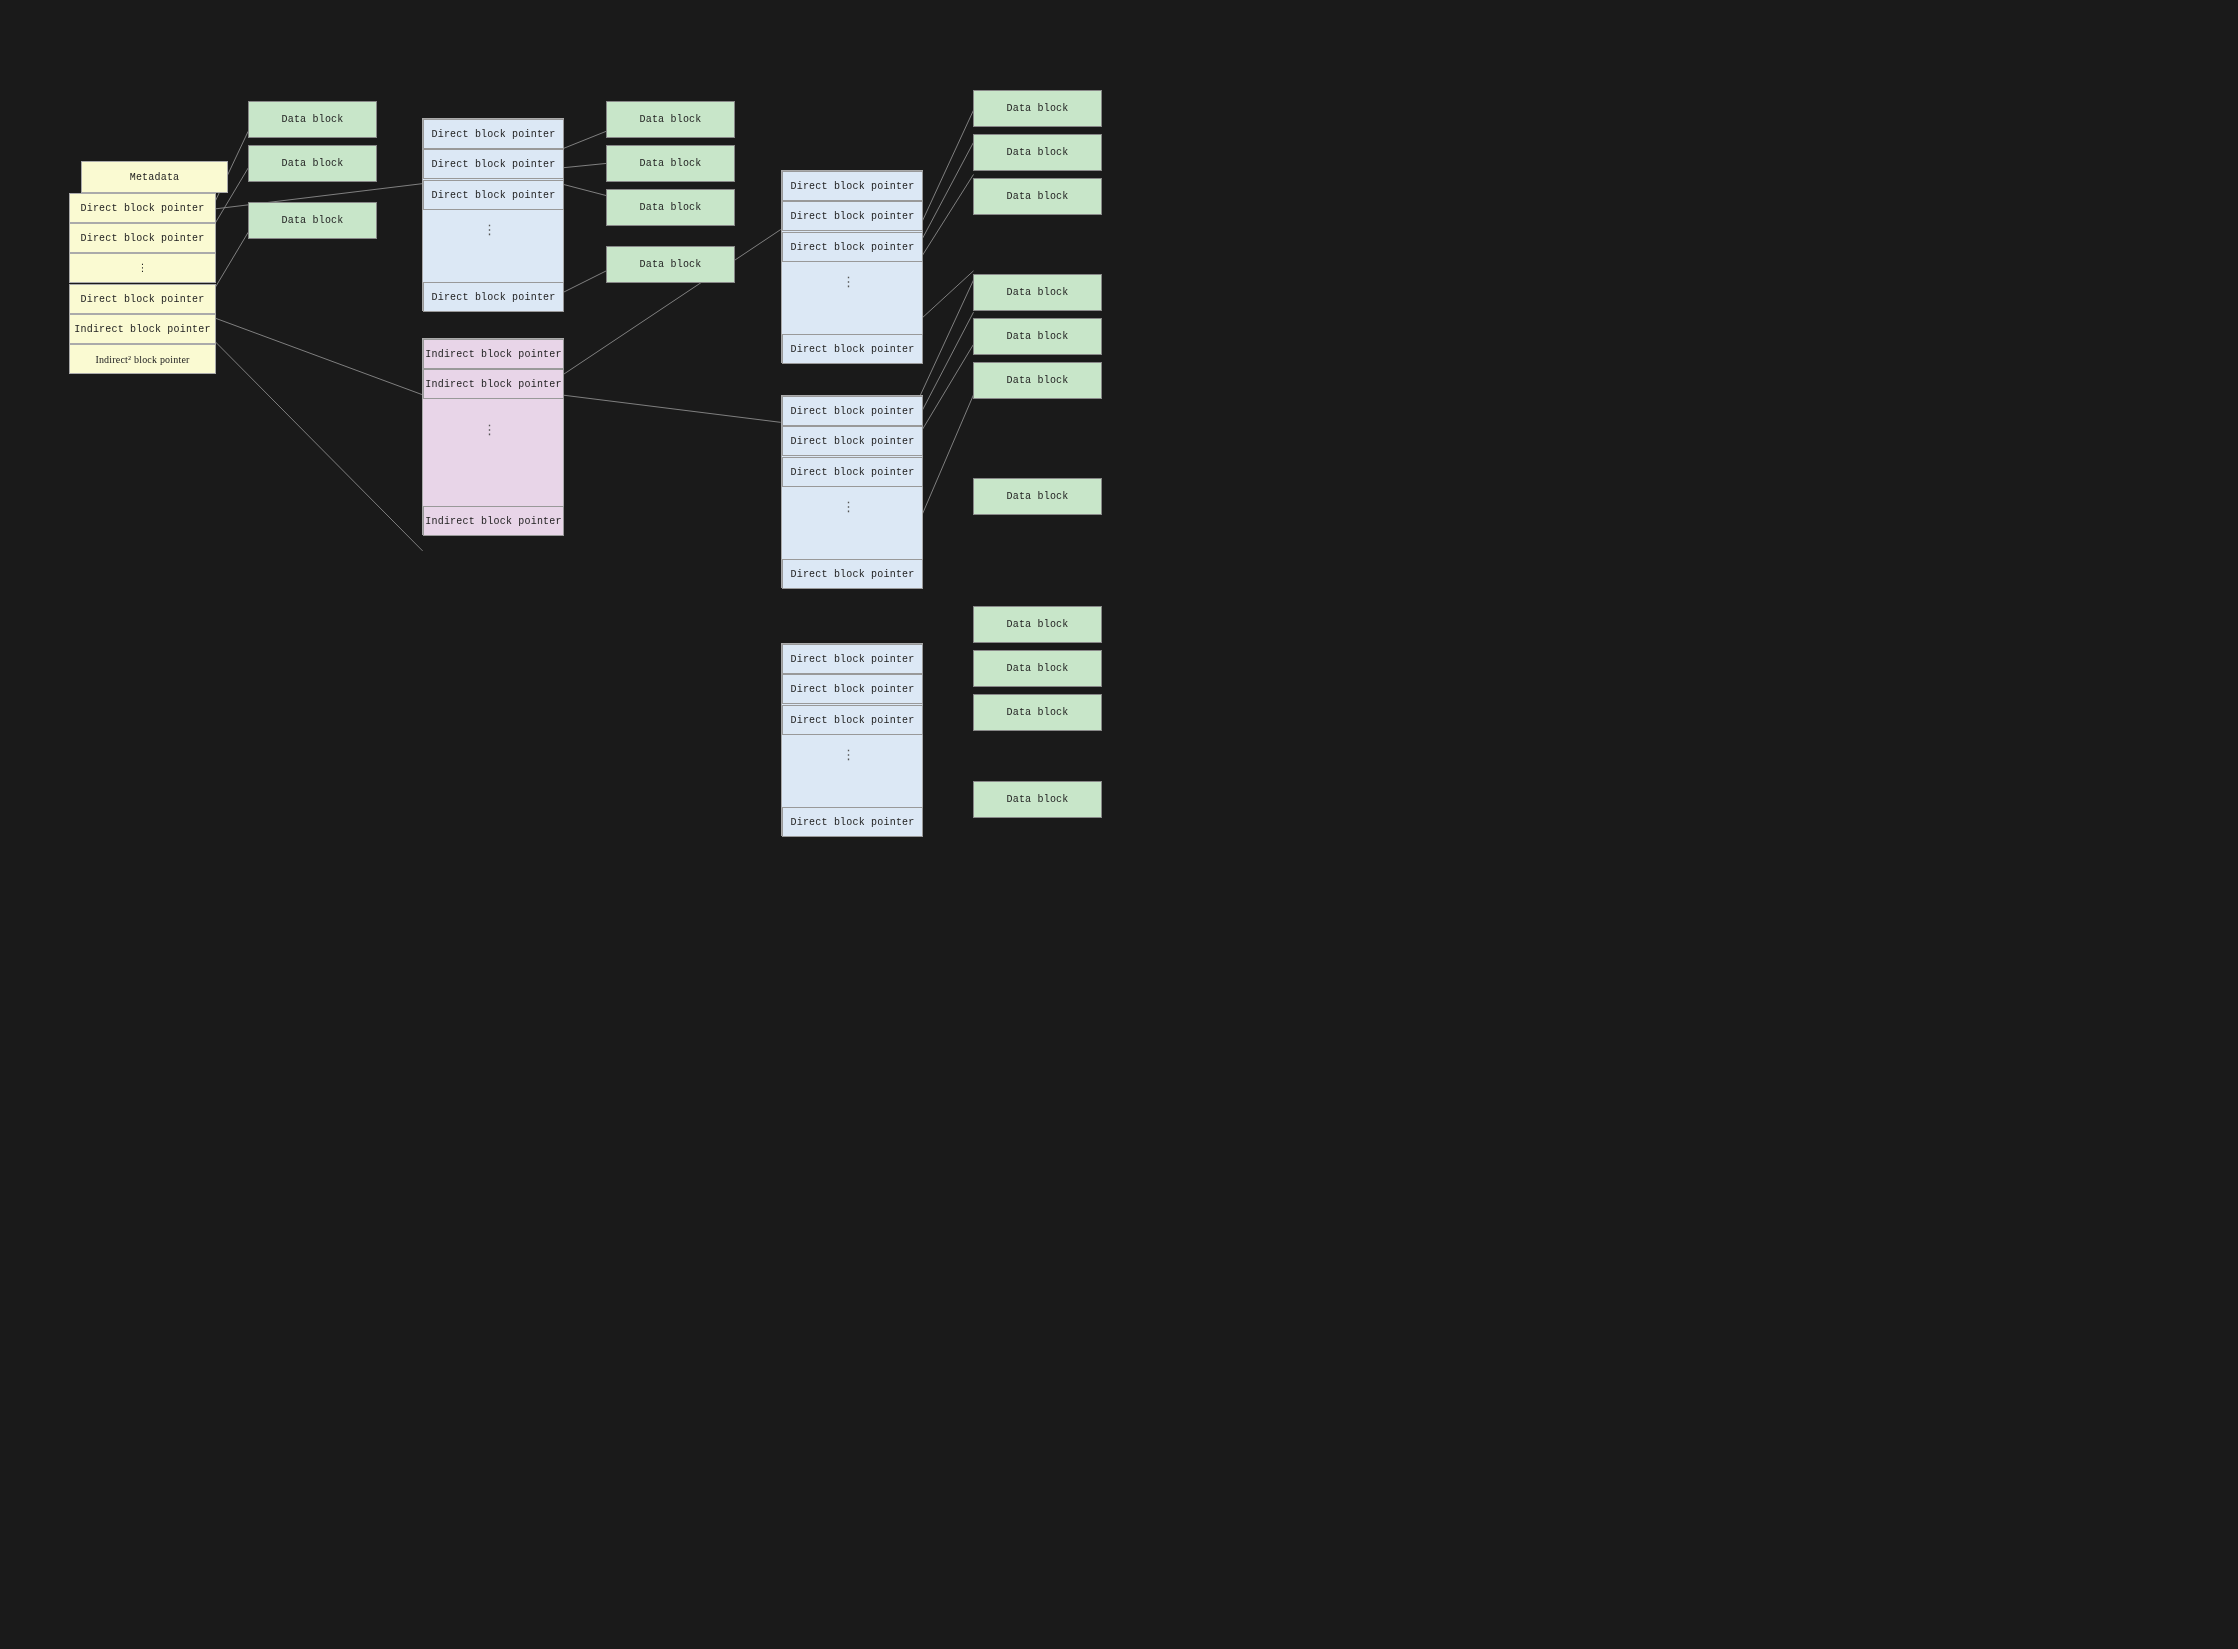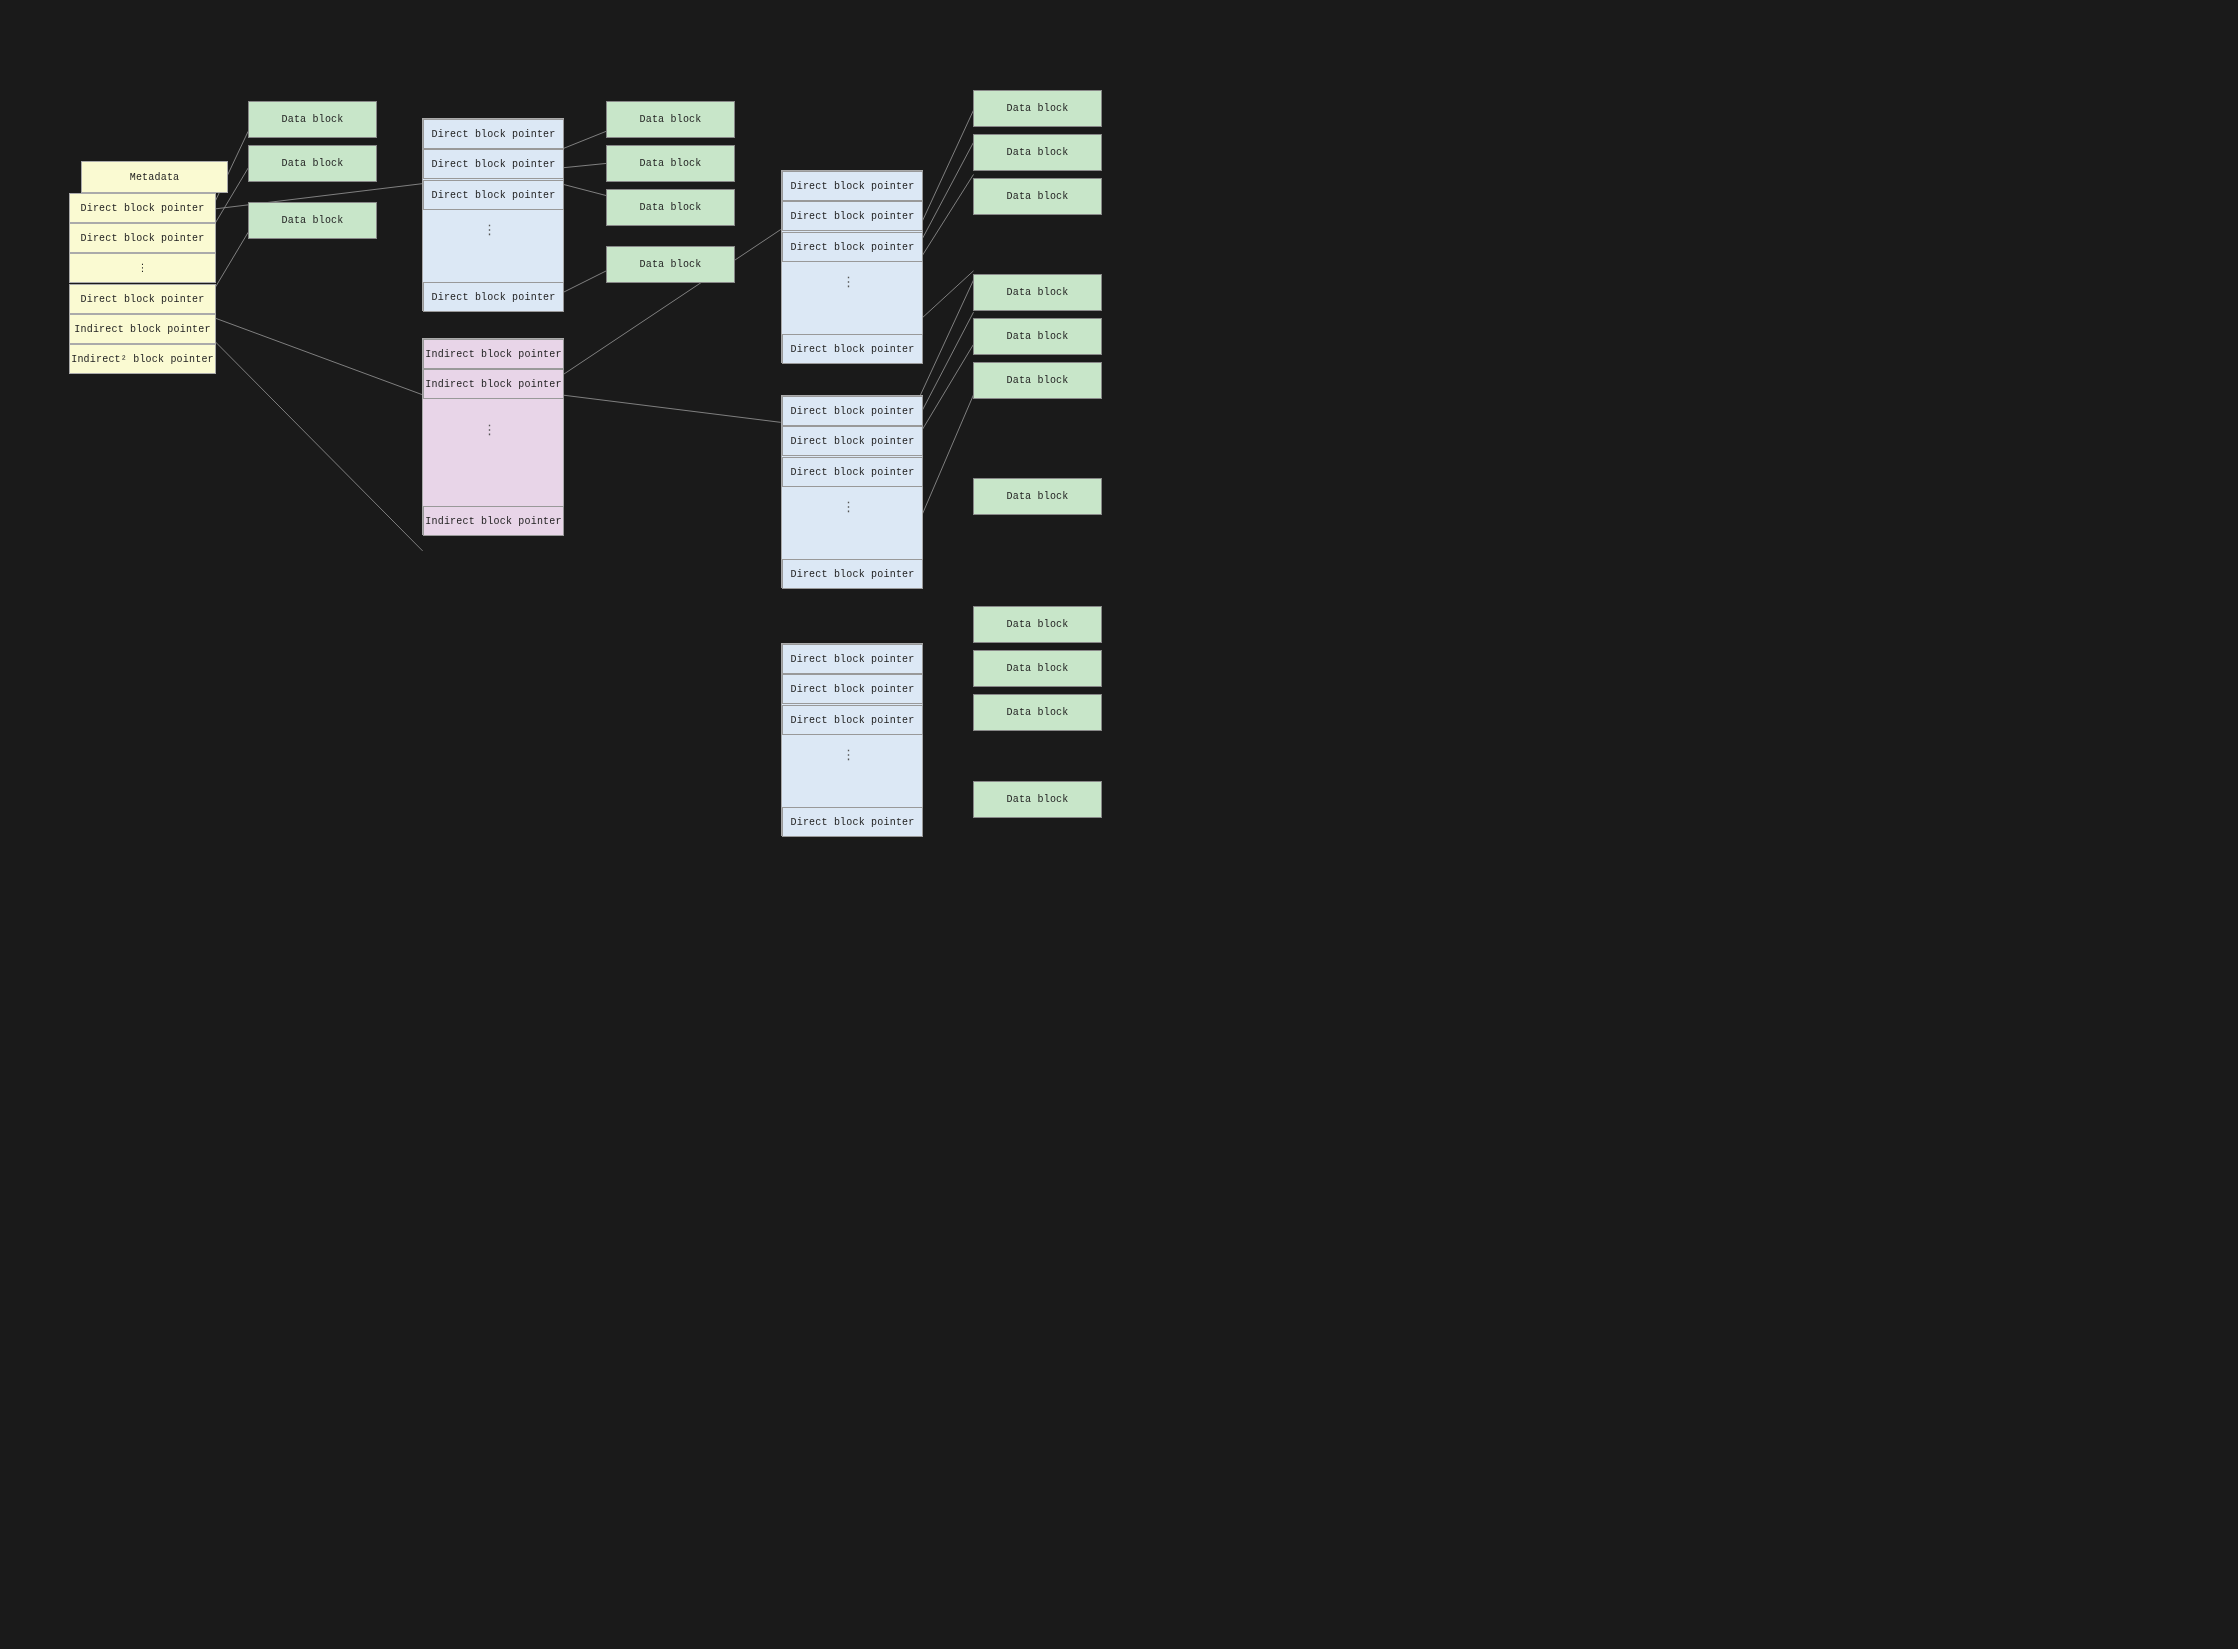--- a/index.html
+++ b/index.html
@@ -146,21 +146,21 @@
   </div>
 
   <div class="block block-inode" style="left:69px; top:284px; width:147px; height:30px;">
     <span>Direct block pointer</span>
   </div>
 
   <div class="block block-inode" style="left:69px; top:314px; width:147px; height:30px;">
     <span>Indirect block pointer</span>
   </div>
 
-  <div class="block block-inode" style="left:69px; top:344px; width:147px; height:30px;">
+  <div class="block block-inode" style="left:69px; top:344px; width:147px; height:30px;font-family:Liberation Serif, serif;">
     <span>Indirect² block pointer</span>
   </div>
 
   <div class="block block-data" style="left:248px; top:101px; width:129px; height:37px;">
     <span>Data block</span>
   </div>
   <div class="block block-data" style="left:248px; top:145px; width:129px; height:37px;">
     <span>Data block</span>
   </div>
   <div class="block block-data" style="left:248px; top:202px; width:129px; height:37px;">

